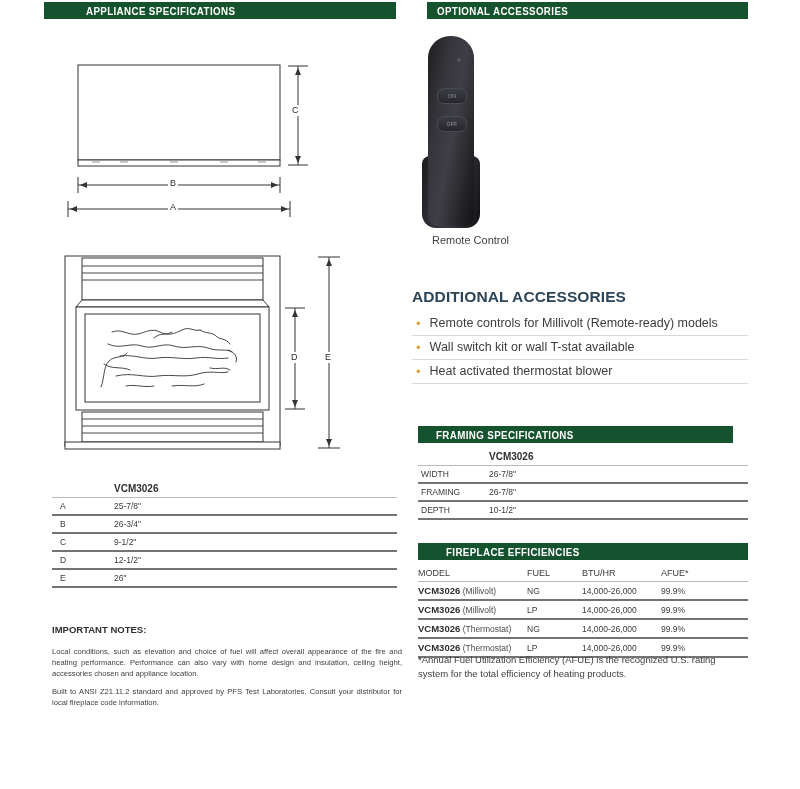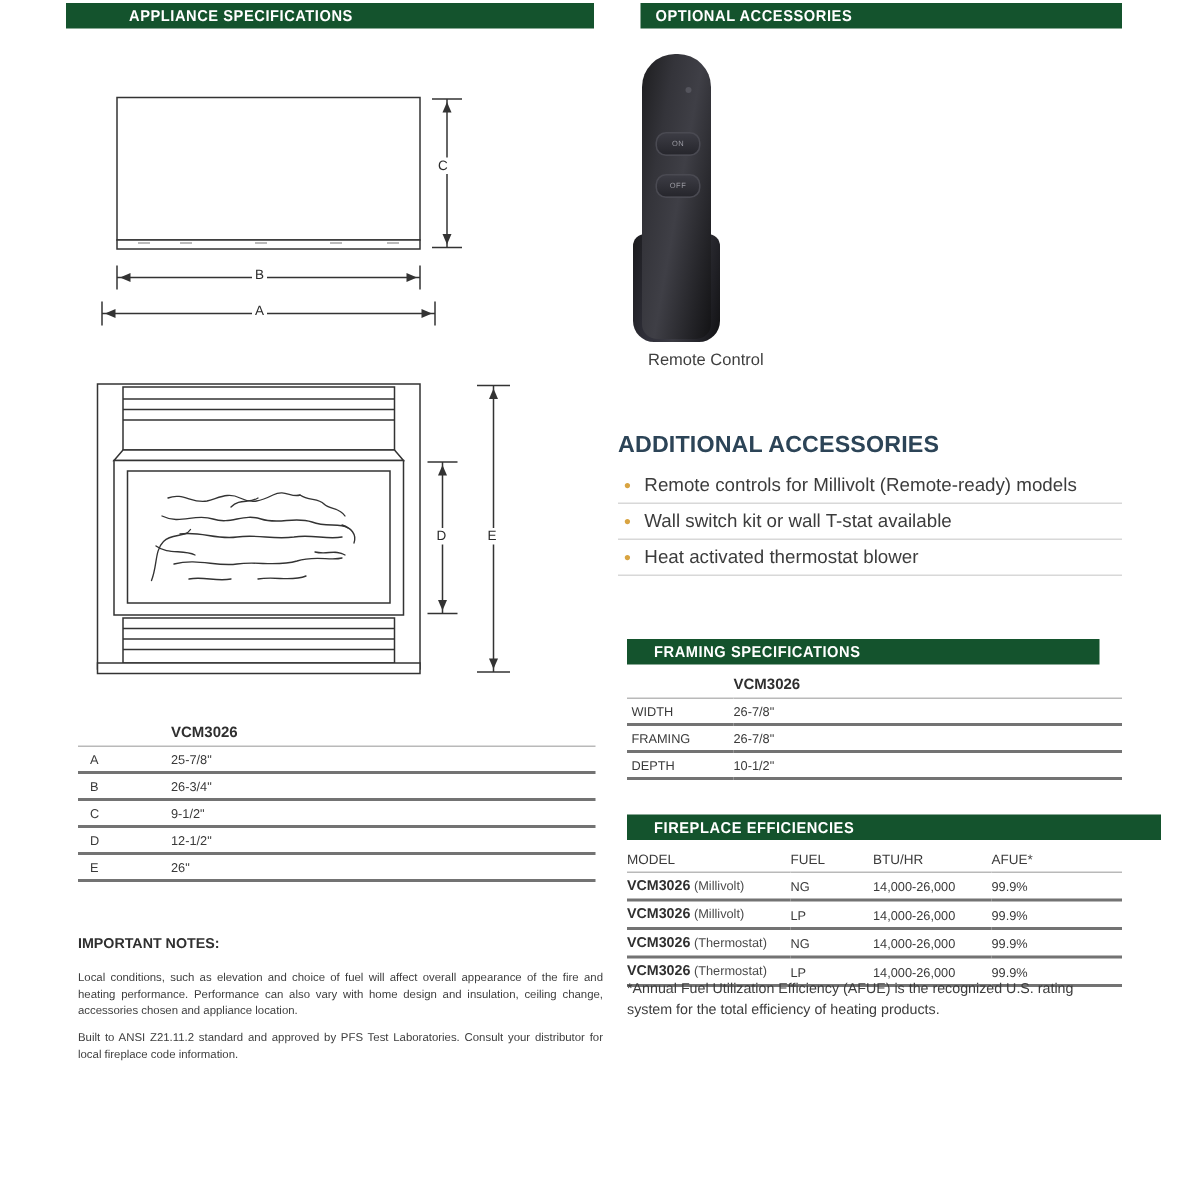--- a/index.html
+++ b/index.html
@@ -26,21 +26,21 @@
     letter-spacing: 0.4px;
     display: flex;
     align-items: center;
     box-sizing: border-box;
   }
   .bar-title { transform: scaleX(0.93); transform-origin: left center; }
 
   #bar-appliance { left: 44px;  top: 2px;   width: 352px; height: 17px; padding-left: 42px; }
   #bar-optional  { left: 427px; top: 2px;   width: 321px; height: 17px; padding-left: 10px; }
   #bar-framing   { left: 418px; top: 426px; width: 315px; height: 17px; padding-left: 18px; }
-  #bar-effic     { left: 418px; top: 543px; width: 356px; height: 17px; padding-left: 18px; }
+  #bar-effic     { left: 418px; top: 543px; width: 330px; height: 17px; padding-left: 28px; }
 
   
   .drawing { position: absolute; }
   .dim-label {
     position: absolute;
     font-size: 9px;
     color: #2b2b2b;
     font-family: "Liberation Sans", sans-serif;
     background: #ffffff;
     padding: 1px 2px;
@@ -384,15 +384,15 @@
     <td class="fuel">LP</td>
     <td class="btu">14,000-26,000</td>
     <td>99.9%</td>
   </tr>
 </tbody>
   </table>
 <div id="effic-note">*Annual Fuel Utilization Efficiency (AFUE) is the recognized U.S. rating system for the total efficiency of heating products.</div>
 
 <div id="notes">
   <div id="notes-title">IMPORTANT NOTES:</div>
-  <p class="note-p">Local conditions, such as elevation and choice of fuel will affect overall appearance of the fire and heating performance. Performance can also vary with home design and insulation, ceiling change, accessories chosen and appliance location.</p>
+  <p class="note-p">Local conditions, such as elevation and choice of fuel will affect overall appearance of the fire and heating performance. Performance can also vary with home design and insulation, ceiling height, accessories chosen and appliance location.</p>
   <p class="note-p">Built to ANSI Z21.11.2 standard and approved by PFS Test Laboratories. Consult your distributor for local fireplace code information.</p>
 </div>
 
 </body></html>

